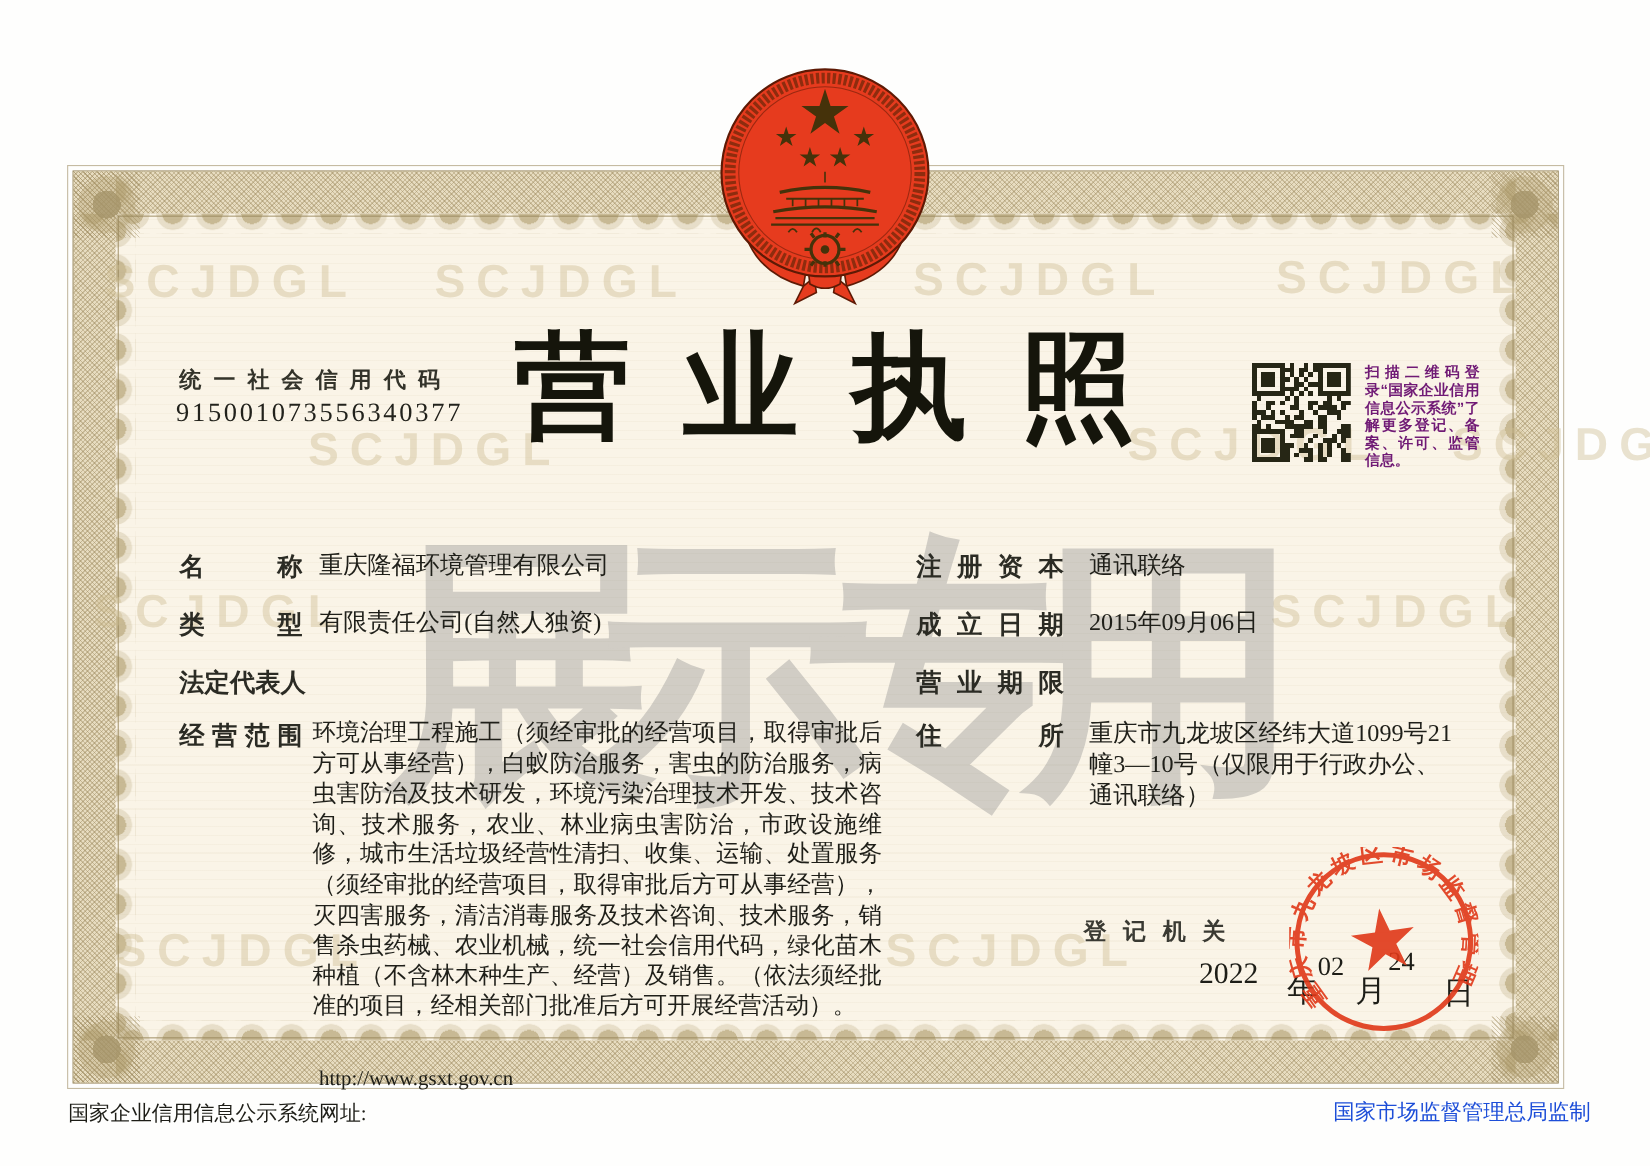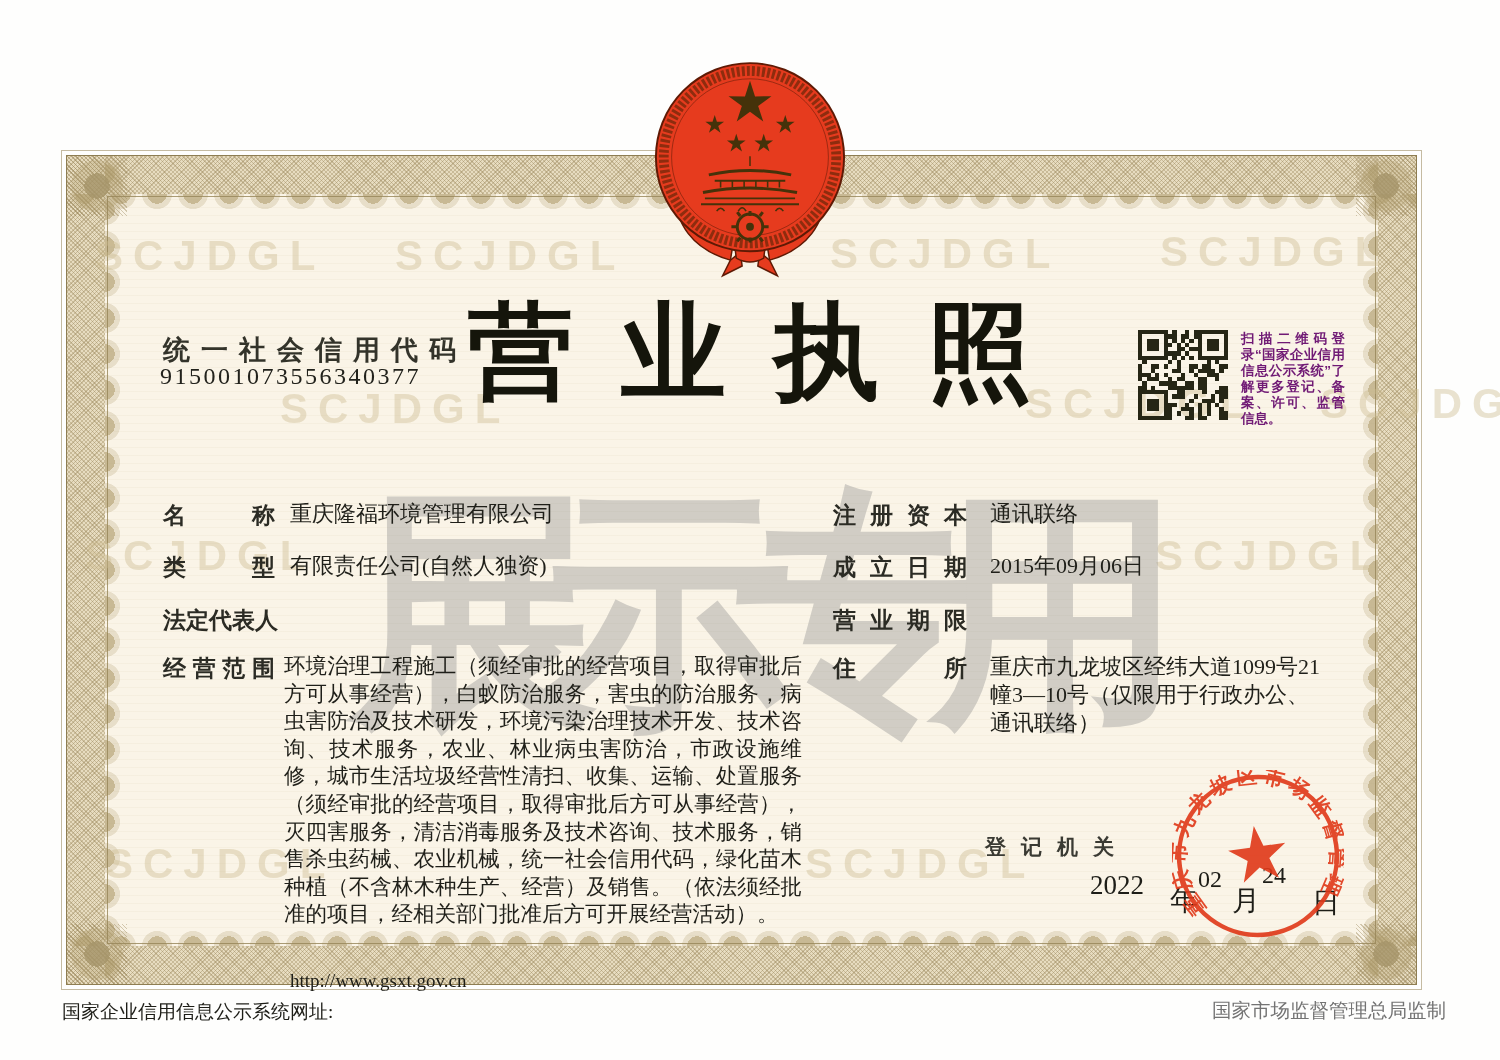--- a/index.html
+++ b/index.html
@@ -39,21 +39,21 @@
 
   
   .ghost{position:absolute;font-weight:bold;font-size:42px;letter-spacing:10px;
          color:#cdbd92;opacity:.42;z-index:1;white-space:nowrap;}
 
   
   .watermark{position:absolute;left:348px;top:486px;font-size:252px;font-weight:700;
              color:#8f8f8f;opacity:.38;letter-spacing:-58px;white-space:nowrap;z-index:2;line-height:1;}
 
   
-  .credit-label{position:absolute;left:163px;top:332px;font-size:27px;font-weight:bold;
+  .credit-label{position:absolute;left:163px;top:332px;font-size:20px;font-weight:bold;
                 letter-spacing:11px;color:#33332a;z-index:3;}
   .credit-value{position:absolute;left:160px;top:363px;font-size:24px;letter-spacing:2.5px;
                 color:#22221c;z-index:3;text-align:right;}
   .title{position:absolute;left:0;right:0;top:292px;text-align:center;text-indent:48px;
          font-size:105px;font-weight:900;letter-spacing:48px;color:#15150b;z-index:3;line-height:1.15;}
   .qr{position:absolute;left:1138px;top:330px;z-index:3;}
   .qr-caption{position:absolute;left:1241px;top:331px;width:104px;font-size:13.5px;font-weight:bold;
               line-height:15.9px;color:#701a75;z-index:3;text-align:justify;}
 
   
@@ -69,21 +69,21 @@
   
   .reg-label{position:absolute;left:985px;top:833px;font-size:21px;font-weight:bold;
              letter-spacing:15px;color:#3a3a33;z-index:3;}
   .date-tok{position:absolute;color:#1d1d17;z-index:3;}
   .seal{position:absolute;left:1172px;top:770px;z-index:4;opacity:.9;}
   .emblem{position:absolute;left:652px;top:56px;z-index:4;}
 
   
   .foot-url{position:absolute;left:290px;top:970px;font-size:19px;color:#1d1d17;z-index:5;}
   .foot-label{position:absolute;left:62px;top:999px;font-size:19px;color:#1d1d17;z-index:5;}
-  .foot-pub{position:absolute;left:1212px;top:997px;font-size:19.5px;color:#737373;z-index:5;}
+  .foot-pub{position:absolute;left:1212px;top:997px;font-size:19.5px;color:#1d4ed8;z-index:5;}
 </style>
 </head>
 <body>
 
 <div class="stage hei">
 
   <div class="frame">
     <div class="outer-line"></div>
     <div class="strip top"></div>
     <div class="strip bottom"></div>

